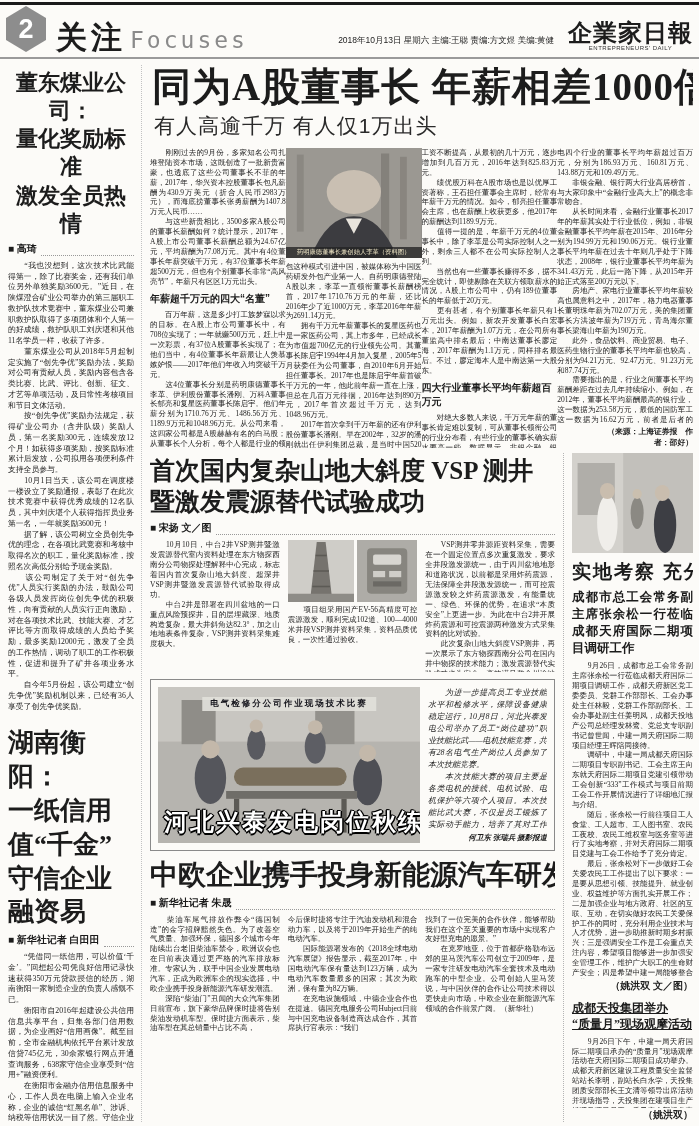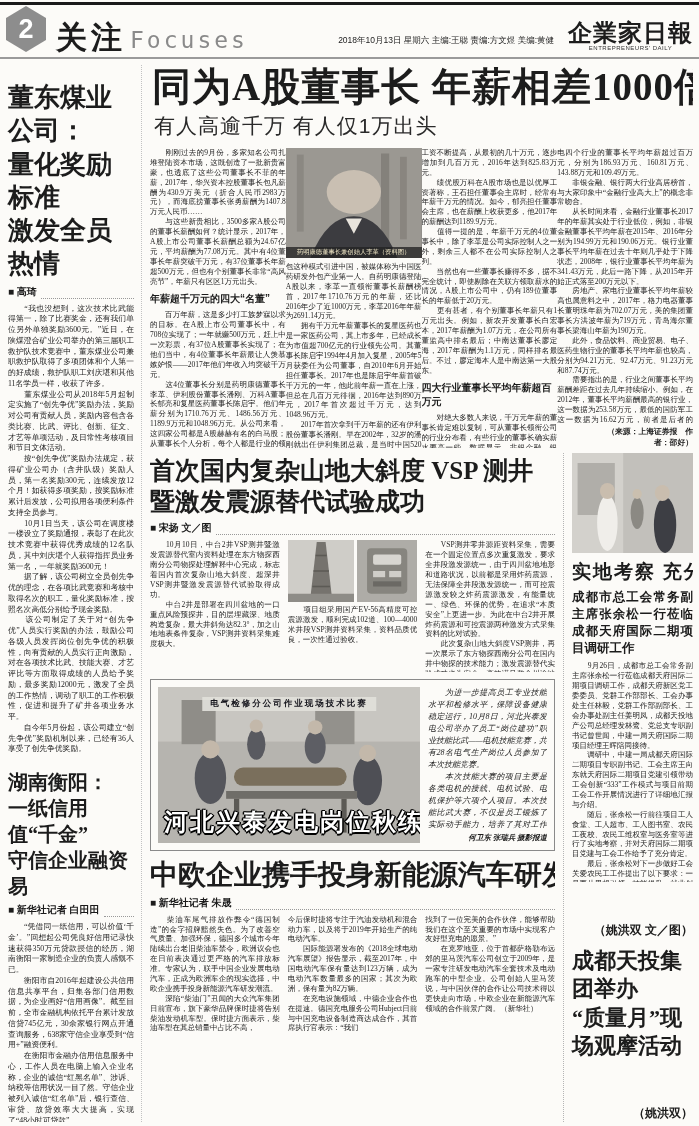--- a/index.html
+++ b/index.html
@@ -23,26 +23,26 @@
   
   .content { display:flex; gap:8px; padding:6px 6px 0 8px; height:1063px; overflow:hidden; }
   .left-col { width:134px; flex:none; display:flex; flex-direction:column; border-right:1px dotted #c2c2c2; padding-right:7px; }
   .main-right { flex:1; display:flex; flex-direction:column; overflow:hidden; }
 
   
   .body-txt { font-size:7.5px; line-height:1.32; text-align:justify; white-space:pre-line; color:#222; }
   .byline { display:flex; align-items:flex-end; gap:4px; margin:4px 0 5px 0; }
   .byline .name { font-size:10px; font-weight:bold; white-space:nowrap; font-family:"Liberation Sans",sans-serif; }
   .byline .leader { flex:1; border-bottom:1px dotted #999; height:8px; }
-  .credit { font-size:12px; font-weight:bold; text-align:right; font-family:"Liberation Sans",sans-serif;margin-top:40px; }
-
-  
-  .l-head1 { font-size:26px; font-weight:900; line-height:1.28; white-space:pre-line; margin-top:16px; }
+  .credit { font-size:10px; font-weight:bold; text-align:right; font-family:"Liberation Sans",sans-serif; }
+
+  
+  .l-head1 { font-size:22px; font-weight:900; line-height:1.28; white-space:pre-line; margin-top:4px;text-align:center; }
   .left-col .body-txt { font-size:7.8px; line-height:1.38; }
-  .l-head2 { font-size:20px; font-weight:900; line-height:1.3; white-space:pre-line; margin-top:14px; }
+  .l-head2 { font-size:26px; font-weight:900; line-height:1.3; white-space:pre-line; margin-top:14px; }
   .l-art2-body { flex:1; overflow:hidden; }
 
   
   .m-headline { font-size:39px; font-weight:900; line-height:1.05; letter-spacing:1px; margin:2px 0 4px 2px; white-space:nowrap; }
   .m-subhead { font-size:21px; color:#2a2a2a; font-family:"Liberation Sans",sans-serif; letter-spacing:1px; margin:0 0 8px 4px; }
   .cols4 { display:flex; gap:0; height:300px; overflow:hidden; }
   .cols4 .col { flex:1; overflow:hidden; display:flex; flex-direction:column; }
   .col-sub { font-size:10px; font-weight:bold; margin:6px 0 4px 0; font-family:"Liberation Sans",sans-serif; }
   .photo { position:relative; overflow:hidden; background:linear-gradient(145deg,#c9c7c2,#8e8c88 60%,#6f6d69); }
   .m-photo { width:100%; height:110px; margin-bottom:4px; flex:none; }
@@ -79,21 +79,21 @@
 
   
   .e-headline { font-size:28px; font-weight:900; line-height:1.15; margin-top:8px; white-space:nowrap; }
   .ev-cols { flex:1; overflow:hidden; }
 
   
   .r-photo { height:100px; flex:none; background:linear-gradient(120deg,#d6d4cf,#a7a5a0 55%,#858380); position:relative; }
   .r-head1 { font-size:19px; font-weight:900; letter-spacing:2px; margin-top:6px; white-space:nowrap; }
   .r-subhead { font-size:12.5px; font-weight:bold; line-height:1.35; text-align:justify; margin-top:4px; font-family:"Liberation Sans",sans-serif; }
   .r-body1 { height:318px; overflow:hidden; margin-top:5px; }
-  .r-head2 { font-size:22px; font-weight:900; line-height:1.3; white-space:pre-line; margin-top:8px; }
+  .r-head2 { font-size:12px; font-weight:900; line-height:1.3; white-space:pre-line; margin-top:8px;text-decoration:underline; }
   .r-body2 { flex:1; overflow:hidden; margin-top:4px; }
 
   
   svg.sil { position:absolute; inset:0; width:100%; height:100%; }
 </style>
 </head>
 <body>
 
 <div class="page">
   <div class="toprule"></div>

